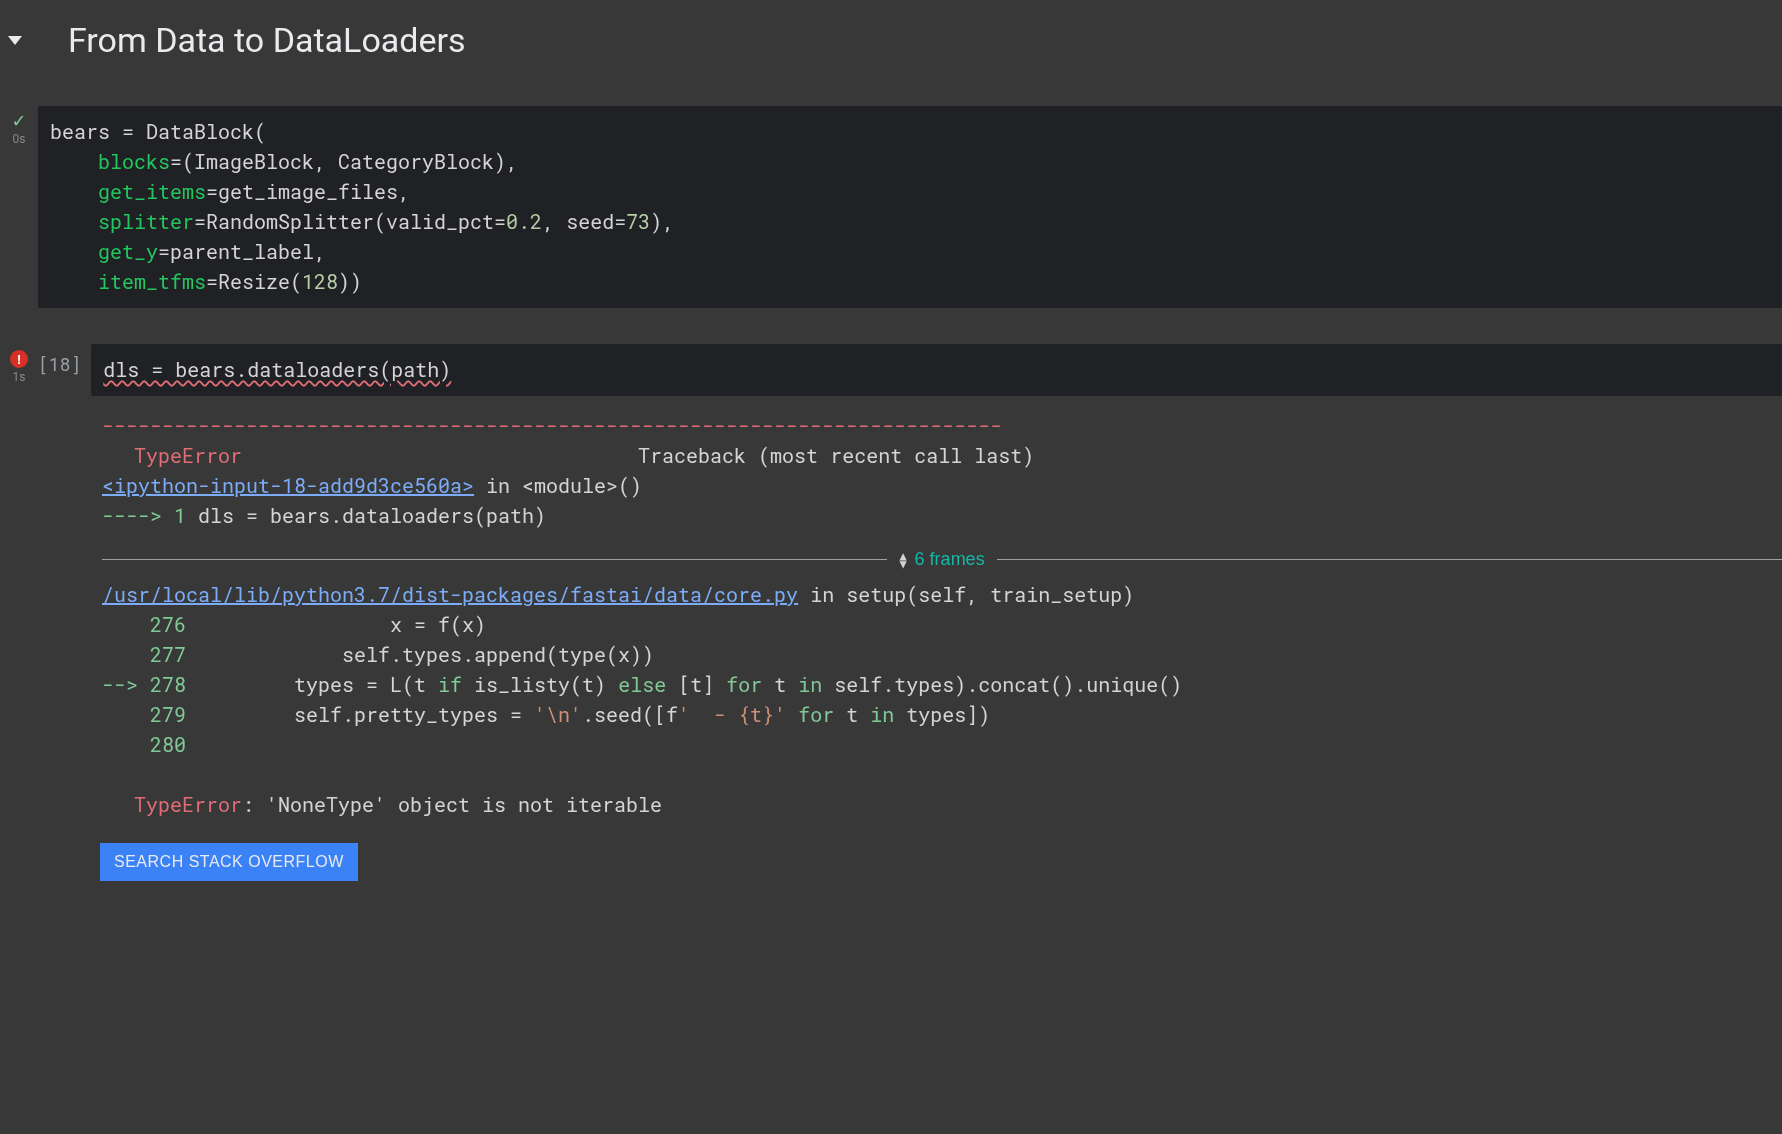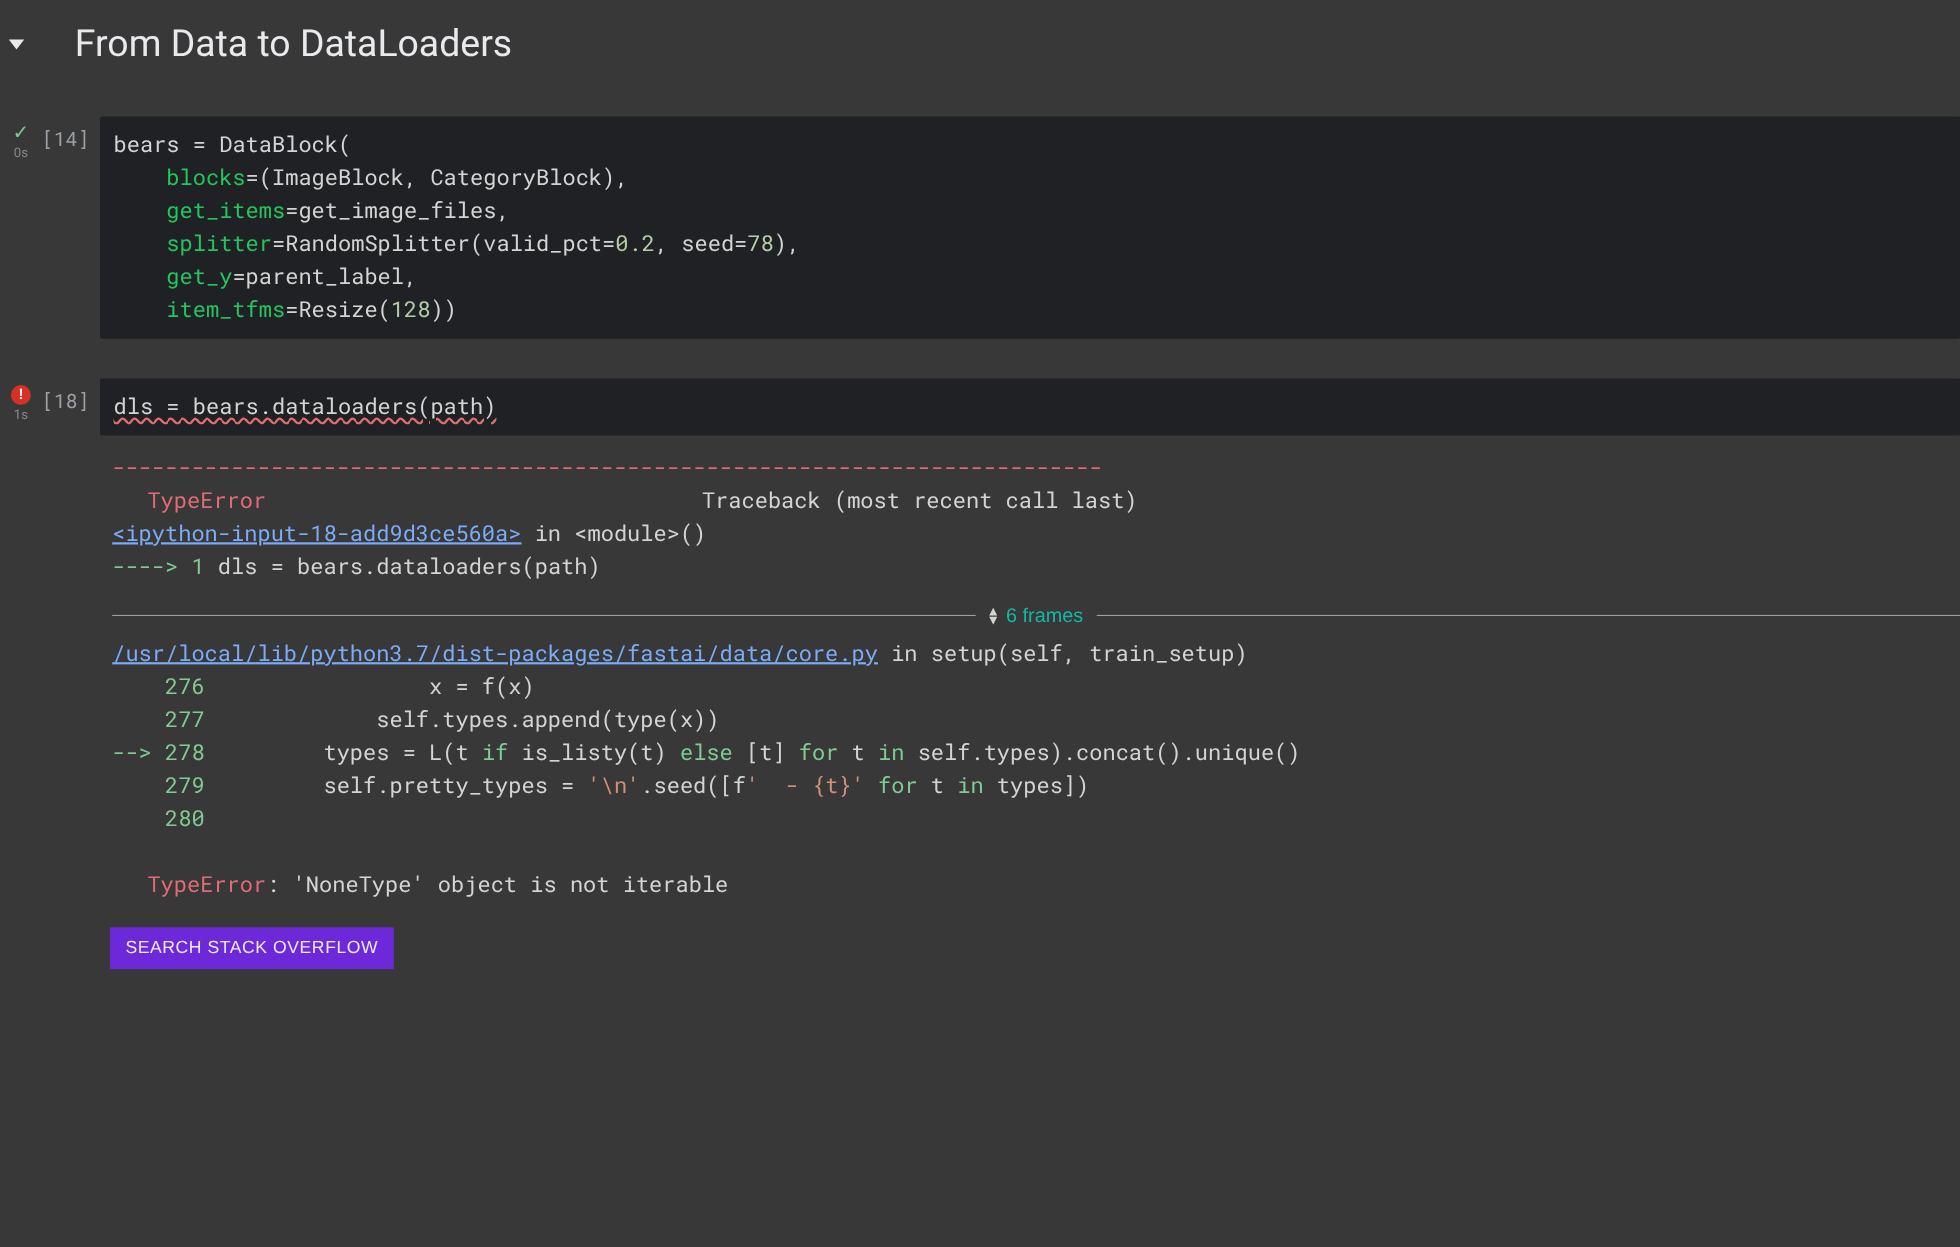--- a/index.html
+++ b/index.html
@@ -104,21 +104,21 @@
     color:#d4d4d4;
   }
   .frames-row .line { flex:1; height:1px; background:#9aa0a6; }
   .frames-row .mid { display:flex; align-items:center; gap:8px; padding:0 12px; white-space:nowrap; }
   .updown { display:flex; flex-direction:column; line-height:0.6; font-size:12px; color:#d4d4d4;}
   .frames-label { font-size:18px; font-family:-apple-system,sans-serif; color:#14b8a6;}
 
   .so-btn {
     margin: 24px 0 0 62px;
     display:inline-block;
-    background:#6d28d9;
+    background:#3b82f6;
     color:#e8eaed;
     font-size:16px;
     letter-spacing:0.5px;
     padding: 10px 14px;
     border:none;
     cursor:pointer;
   }
 </style>
 </head>
 <body>
@@ -128,25 +128,24 @@
   <h1>From Data to DataLoaders</h1>
 </div>
 
 <div class="cell">
   <div class="gutter">
     <span class="status-ok">✓</span>
     <span class="time">0s</span>
   </div>
   <div class="cell-body">
     <div class="input-row">
-      <div class="prompt mono">[14]</div>
       <div class="code-area mono"><span class="c-ident">bears </span><span class="c-op">=</span><span class="c-ident"> DataBlock(</span>
 <span class="c-param">    blocks</span><span class="c-op">=</span><span class="c-ident">(ImageBlock, CategoryBlock),</span>
 <span class="c-param">    get_items</span><span class="c-op">=</span><span class="c-ident">get_image_files,</span>
-<span class="c-param">    splitter</span><span class="c-op">=</span><span class="c-ident">RandomSplitter(valid_pct</span><span class="c-op">=</span><span class="c-num">0.2</span><span class="c-ident">, seed</span><span class="c-op">=</span><span class="c-num">78</span><span class="c-ident">),</span>
+<span class="c-param">    splitter</span><span class="c-op">=</span><span class="c-ident">RandomSplitter(valid_pct</span><span class="c-op">=</span><span class="c-num">0.2</span><span class="c-ident">, seed</span><span class="c-op">=</span><span class="c-num">73</span><span class="c-ident">),</span>
 <span class="c-param">    get_y</span><span class="c-op">=</span><span class="c-ident">parent_label,</span>
 <span class="c-param">    item_tfms</span><span class="c-op">=</span><span class="c-ident">Resize(</span><span class="c-num">128</span><span class="c-ident">))</span></div>
     </div>
   </div>
 </div>
 
 <div class="cell">
   <div class="gutter">
     <span class="status-err">!</span>
     <span class="time">1s</span>

